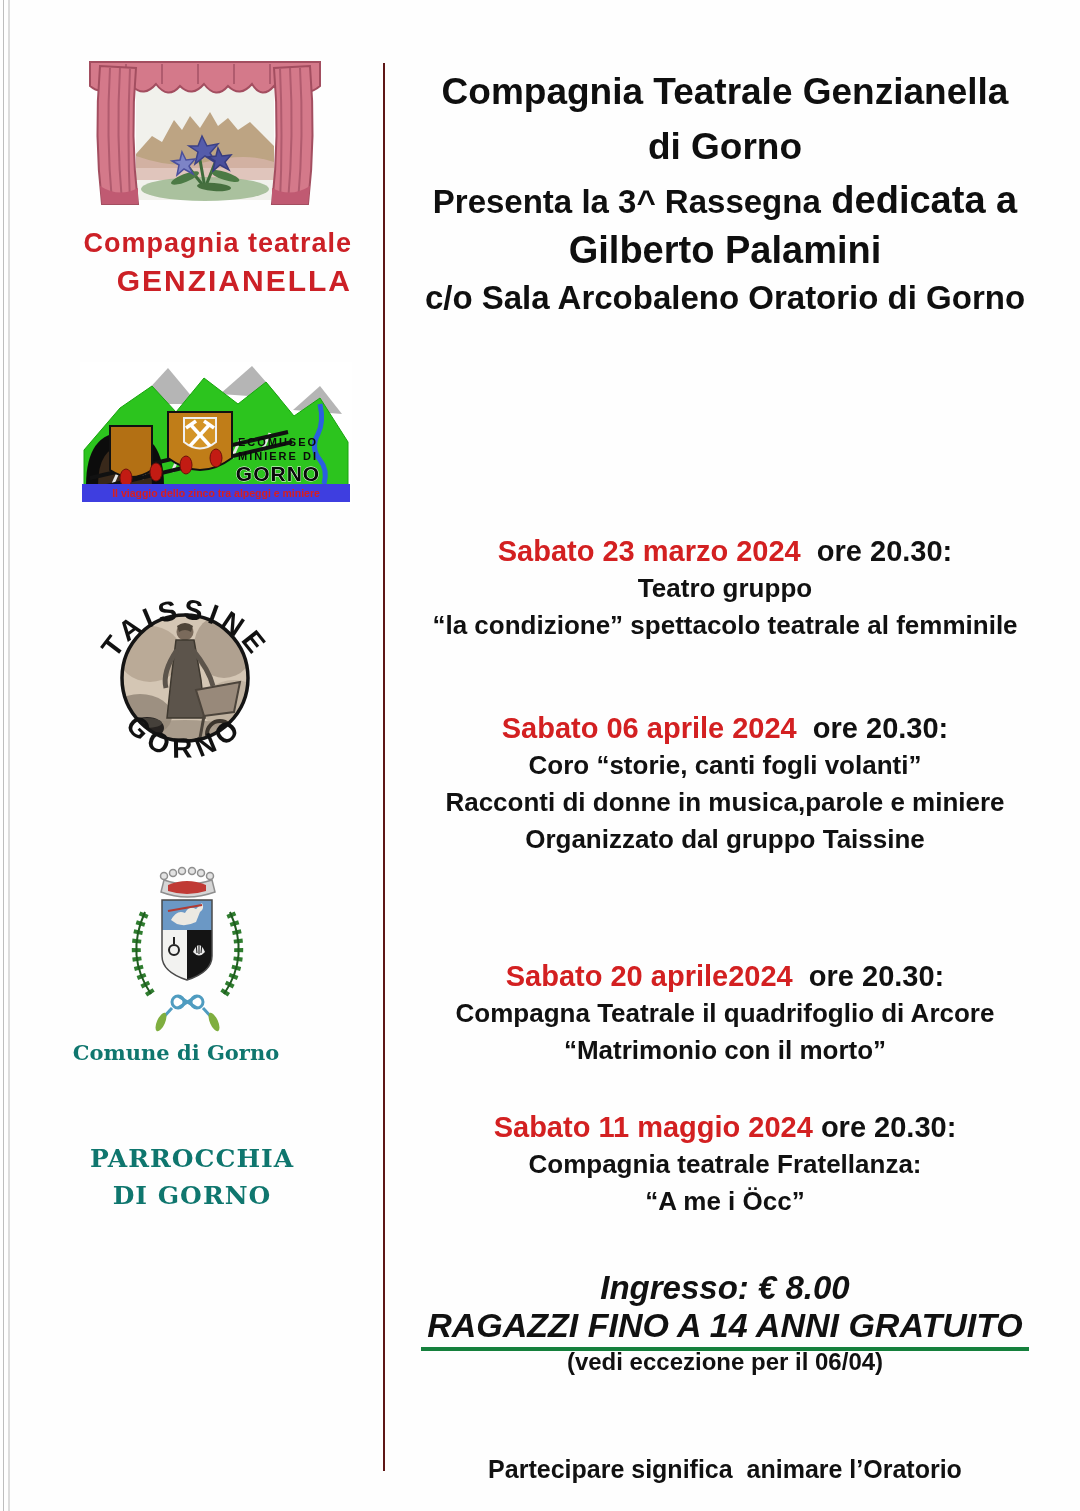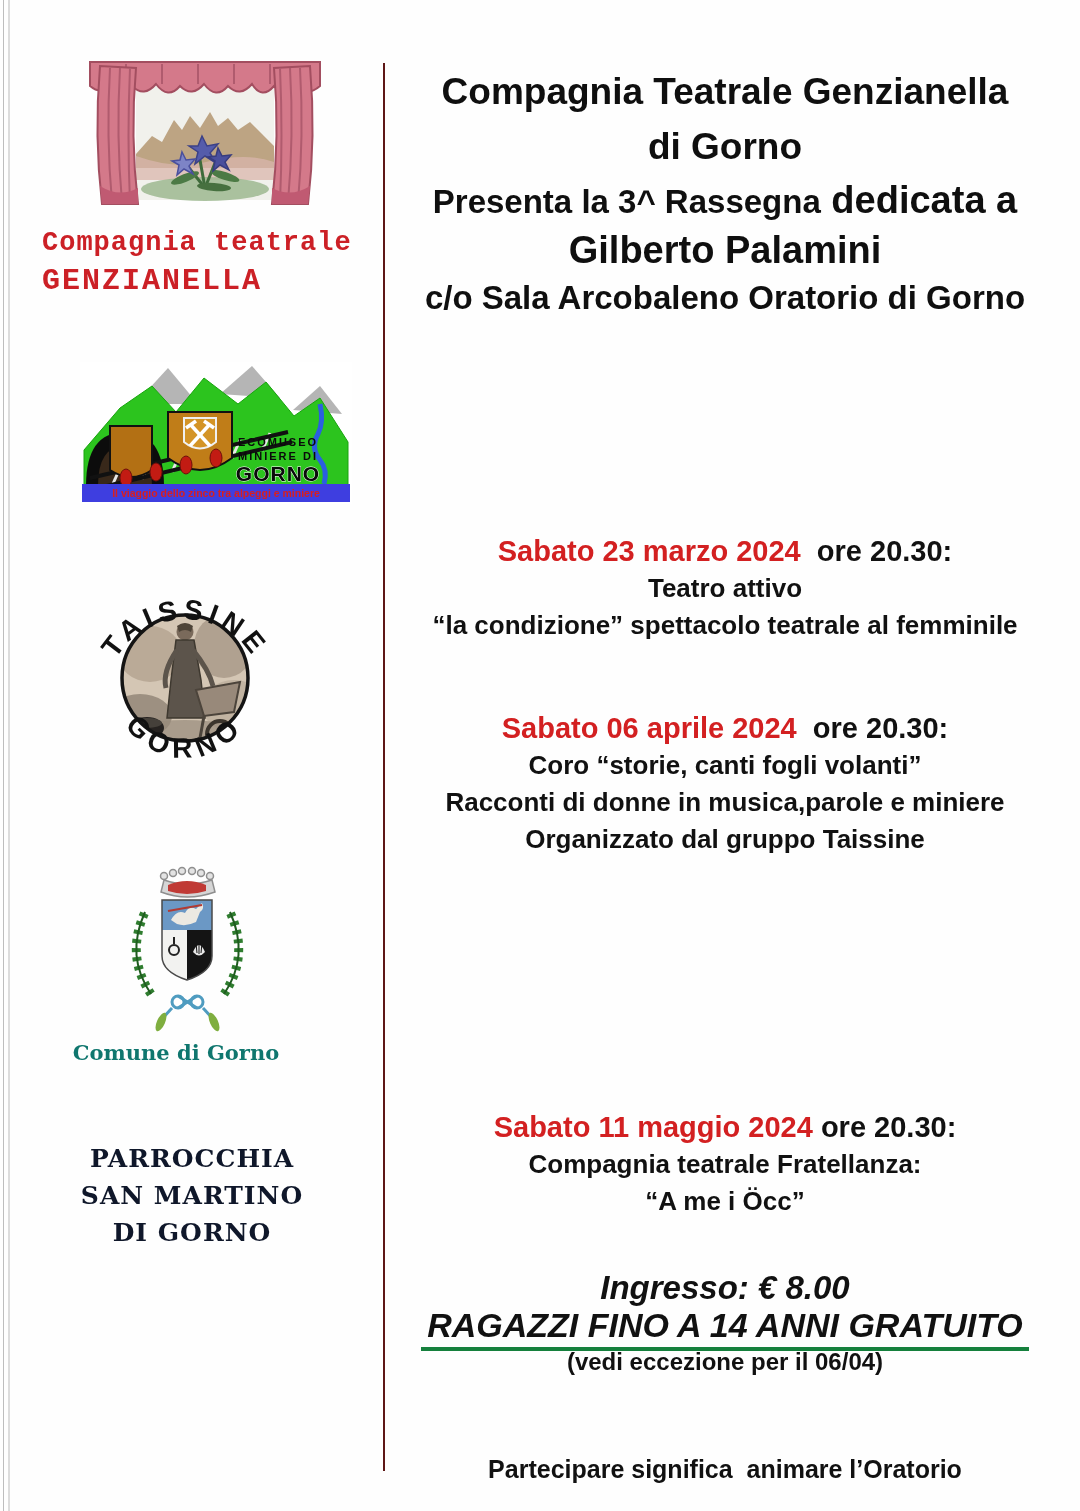--- a/index.html
+++ b/index.html
@@ -8,29 +8,29 @@
     font-family:"Liberation Sans",sans-serif;color:#111;
   }
   .page{position:absolute;inset:0;background:#fefefe;}
   .edge-line-a{position:absolute;left:3px;top:0;width:1px;height:100%;background:#bdbdbd;}
   .edge-line-b{position:absolute;left:8px;top:0;width:2px;height:100%;background:#dcdcdc;}
   .divider{position:absolute;left:383px;top:63px;width:2px;height:1408px;background:#5e1716;}
 
   
   .left{position:absolute;left:12px;top:0;width:370px;height:100%;}
   .logo{position:absolute;}
-  .genz-label{position:absolute;left:30px;top:230px;width:310px;text-align:left;
-    font-family:Liberation Mono, monospace;font-weight:bold;color:#cc2026;line-height:1;}
+  .genz-label{position:absolute;left:30px;top:230px;width:310px;text-align:right;
+    font-family:Liberation Sans, sans-serif;font-weight:bold;color:#cc2026;line-height:1;}
   .genz-label .l1{font-size:27px;margin-bottom:9px;letter-spacing:1px;}
   .genz-label .l2{font-size:30px;letter-spacing:2px;}
   .comune-label{position:absolute;left:29px;top:1040px;width:270px;text-align:center;
     font-family:"DejaVu Serif",serif;font-weight:bold;font-size:21px;color:#0f766e;}
   .parrocchia{position:absolute;left:40px;top:1140px;width:280px;text-align:center;
     font-family:"DejaVu Serif",serif;font-weight:bold;font-size:25px;line-height:37px;
-    color:#0f172a;letter-spacing:1px;}
+    color:#0f766e;letter-spacing:1px;}
 
   
   .right{position:absolute;left:395px;top:0;width:660px;height:100%;text-align:center;}
   .hdr{position:absolute;left:0;right:0;top:64px;font-weight:bold;color:#0f0f0f;}
   .hdr .t1{font-size:37px;line-height:55px;}
   .hdr .t2{font-size:37px;line-height:55px;}
   .hdr .s1{font-size:33px;line-height:53px;}
   .hdr .s1 .big{font-size:38px;}
   .hdr .s2{font-size:38px;line-height:45px;}
   .hdr .venue{font-size:33px;line-height:50px;}
@@ -234,49 +234,53 @@
           <path d="M92 144 L73 156"></path>
       </g>
       <ellipse cx="56" cy="170" rx="4" ry="10" fill="#7fae3f" transform="rotate(24 56 170)"></ellipse>
       <ellipse cx="109" cy="170" rx="4" ry="10" fill="#7fae3f" transform="rotate(-24 109 170)"></ellipse>
     </svg>
 
     <div class="comune-label">Comune di Gorno</div>
 
     <div class="parrocchia">
       <div>PARROCCHIA</div>
-      <div>SAN MARTINO</div>
       <div>DI GORNO</div>
     </div>
   </aside>
 
   <main class="right">
 
     <header class="hdr">
       <div class="t1">Compagnia Teatrale Genzianella</div>
       <div class="t2">di Gorno</div>
       <div class="s1"><span>Presenta la 3^ Rassegna</span><span class="big"> dedicata a</span></div>
       <div class="s2">Gilberto Palamini</div>
       <div class="venue">c/o Sala Arcobaleno Oratorio di Gorno</div>
     </header>
 
 
     <section class="event e2">
       <div class="ev-head"><span class="ev-date">Sabato 23 marzo 2024</span><span class="ev-time">  ore 20.30:</span></div>
-      <div class="ev-line">Teatro attivo</div>
+      <div class="ev-line">Teatro gruppo</div>
       <div class="ev-line">“la condizione” spettacolo teatrale al femminile</div>
     </section>
 
     <section class="event e3">
       <div class="ev-head"><span class="ev-date">Sabato 06 aprile 2024</span><span class="ev-time">  ore 20.30:</span></div>
       <div class="ev-line">Coro “storie, canti fogli volanti”</div>
       <div class="ev-line">Racconti di donne in musica,parole e miniere</div>
       <div class="ev-line">Organizzato dal gruppo Taissine</div>
     </section>
 
+    <section class="event e4">
+      <div class="ev-head"><span class="ev-date">Sabato 20 aprile2024</span><span class="ev-time">  ore 20.30:</span></div>
+      <div class="ev-line">Compagna Teatrale il quadrifoglio di Arcore</div>
+      <div class="ev-line">“Matrimonio con il morto”</div>
+    </section>
 
     <section class="event e5">
       <div class="ev-head"><span class="ev-date">Sabato 11 maggio 2024</span><span class="ev-time"> ore 20.30:</span></div>
       <div class="ev-line">Compagnia teatrale Fratellanza:</div>
       <div class="ev-line">“A me i Öcc”</div>
     </section>
 
     <div class="price">Ingresso: € 8.00</div>
     <div class="free"><span>RAGAZZI FINO A 14 ANNI GRATUITO</span></div>
     <div class="exception">(vedi eccezione per il 06/04)</div>

